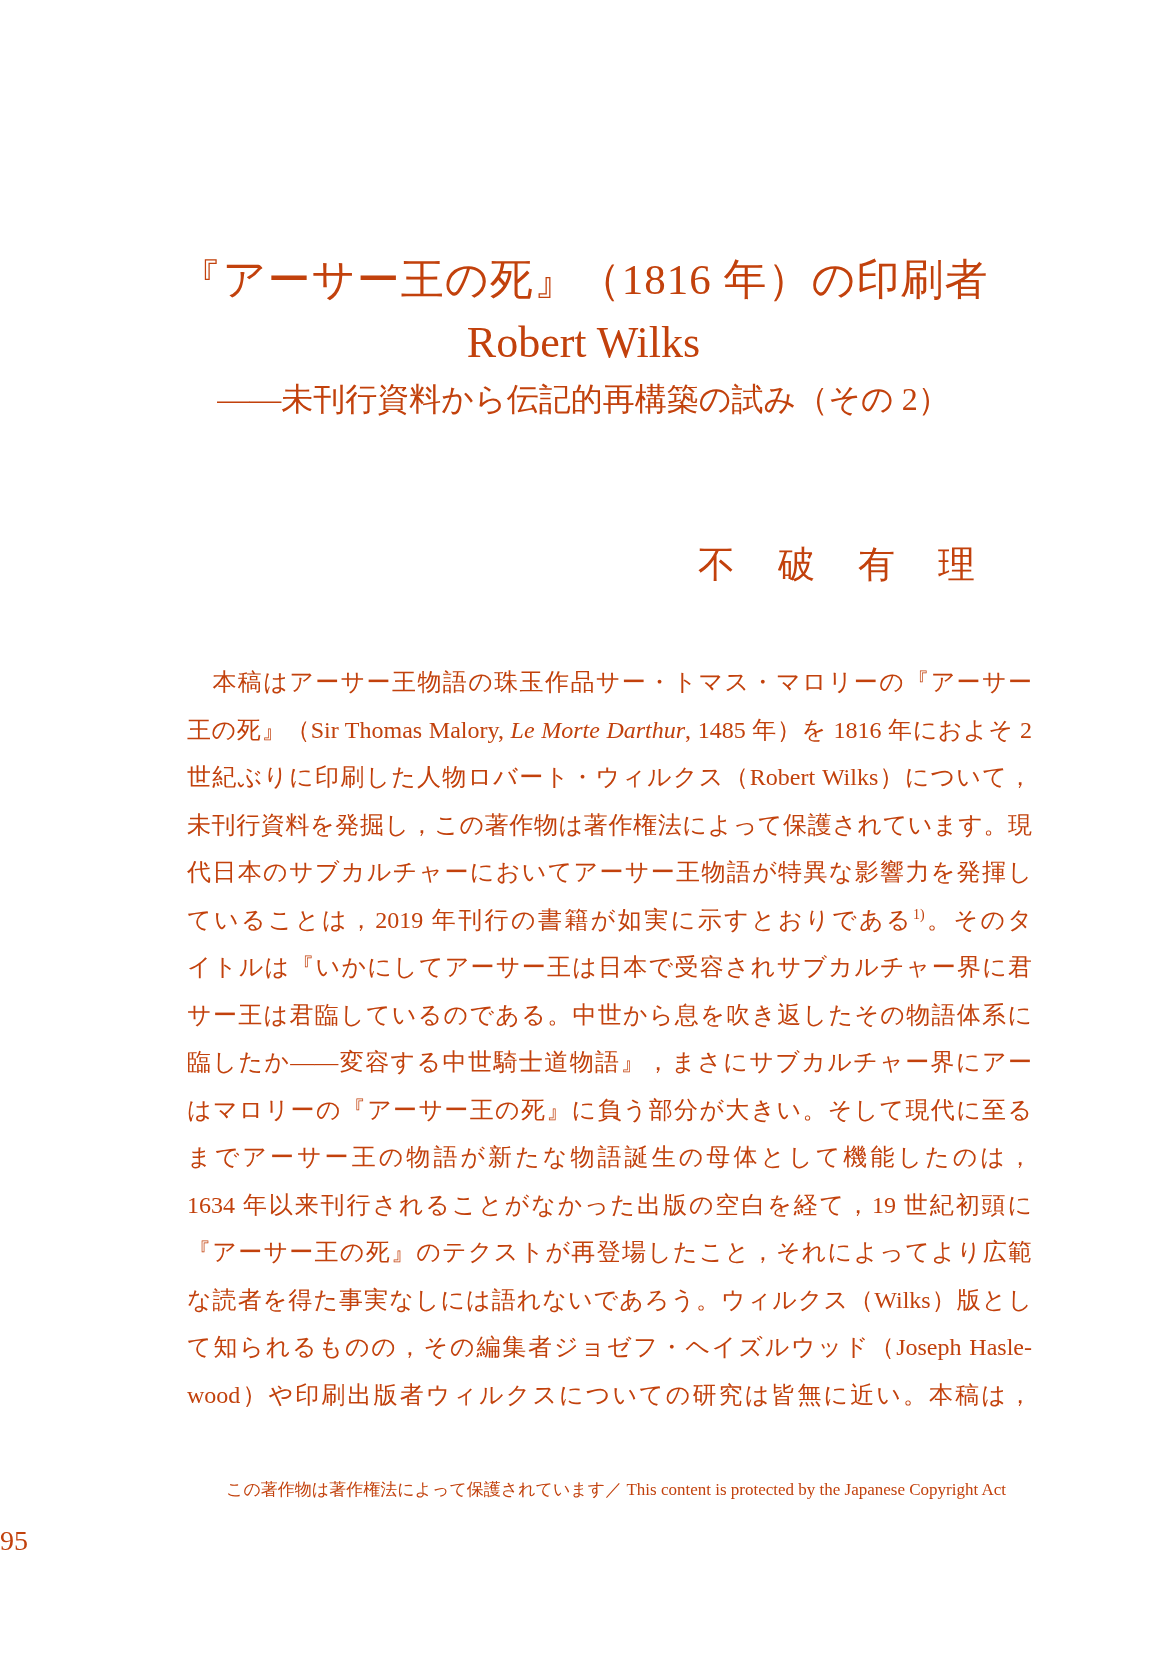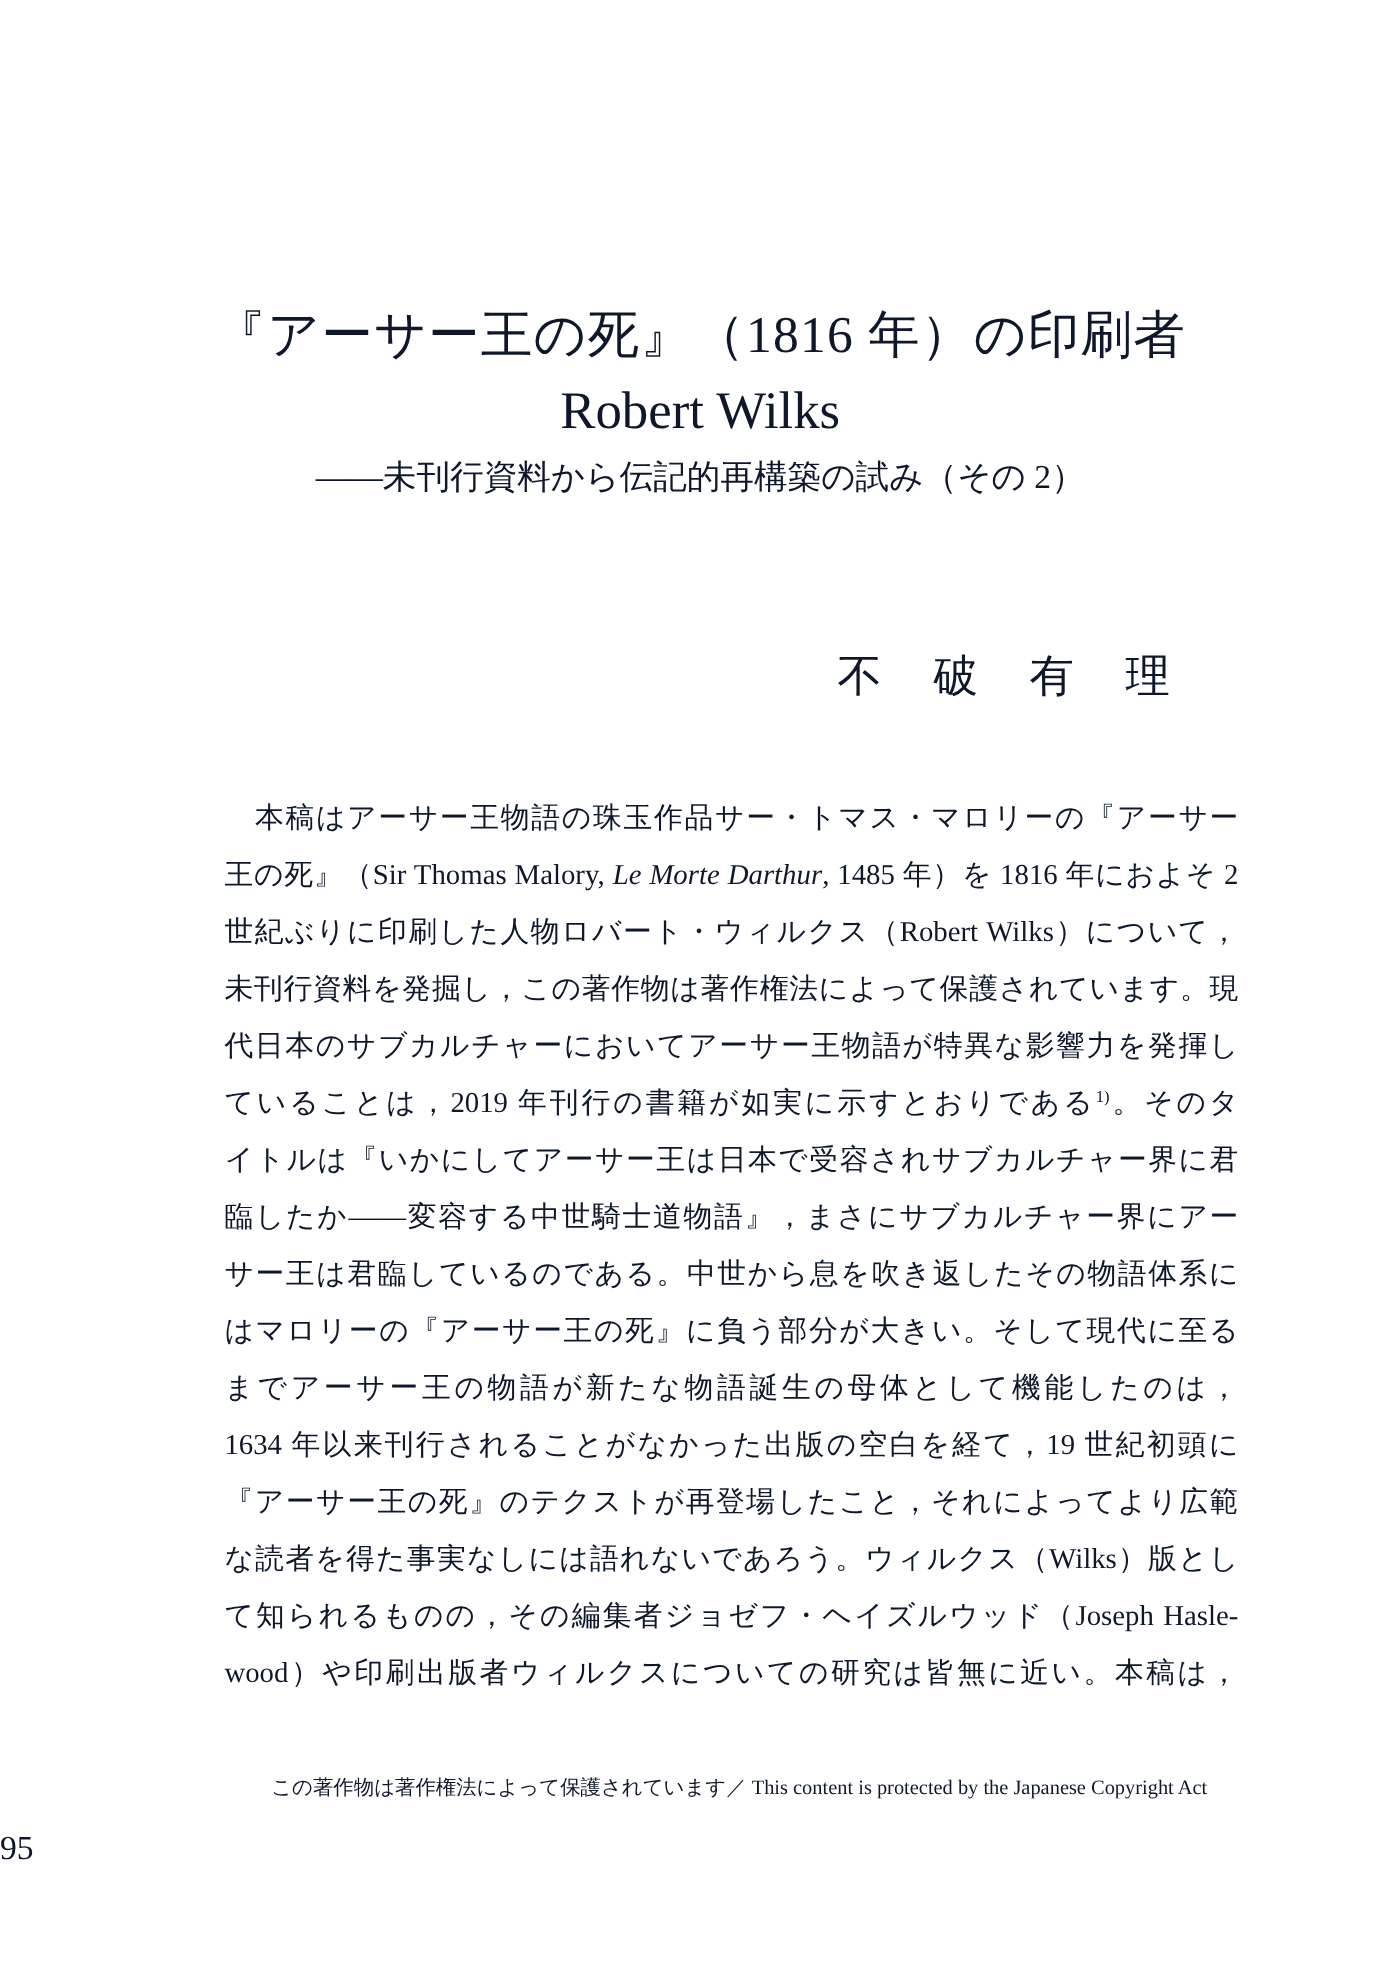--- a/index.html
+++ b/index.html
@@ -5,21 +5,21 @@
   html, body {
     margin: 0;
     padding: 0;
     background: #ffffff;
   }
   .page {
     position: relative;
     width: 1166px;
     height: 1654px;
     background: #ffffff;
-    color: #0f172a;
+    color: #c2410c;
     font-family: "Liberation Serif", "DejaVu Serif", serif;
     overflow: hidden;
   }
   .title-block {
     position: absolute;
     top: 250px;
     left: 161px;
     width: 845px;
     text-align: center;
   }
@@ -27,21 +27,21 @@
     font-size: 43px;
     line-height: 60px;
     letter-spacing: 1px;
     white-space: nowrap;
   }
   .title-l2 {
     font-size: 44px;
     line-height: 66px;
   }
   .subtitle {
-    font-size: 28px;
+    font-size: 32px;
     line-height: 46px;
     white-space: nowrap;
   }
   .author {
     position: absolute;
     top: 541px;
     left: 161px;
     width: 845px;
     box-sizing: border-box;
     padding-right: 28px;
@@ -107,22 +107,22 @@
   <div class="author">不　破　有　理</div>
 
   <main class="body-text" id="body-lines">
       <div class="body-line"><span>　本稿はアーサー王物語の珠玉作品サー・トマス・マロリーの『アーサー</span></div>
       <div class="body-line"><span>王の死』（Sir Thomas Malory, </span><i>Le Morte Darthur</i><span>, 1485 年）を 1816 年におよそ 2</span></div>
       <div class="body-line"><span>世紀ぶりに印刷した人物ロバート・ウィルクス（Robert Wilks）について，</span></div>
       <div class="body-line"><span>未刊行資料を発掘し，この著作物は著作権法によって保護されています。現</span></div>
       <div class="body-line"><span>代日本のサブカルチャーにおいてアーサー王物語が特異な影響力を発揮し</span></div>
       <div class="body-line"><span>ていることは，2019 年刊行の書籍が如実に示すとおりである</span><sup>1)</sup><span>。そのタ</span></div>
       <div class="body-line"><span>イトルは『いかにしてアーサー王は日本で受容されサブカルチャー界に君</span></div>
+      <div class="body-line"><span>サー王は君臨しているのである。中世から息を吹き返したその物語体系に</span></div>
       <div class="body-line"><span>臨したか——変容する中世騎士道物語』，まさにサブカルチャー界にアー</span></div>
-      <div class="body-line"><span>サー王は君臨しているのである。中世から息を吹き返したその物語体系に</span></div>
       <div class="body-line"><span>はマロリーの『アーサー王の死』に負う部分が大きい。そして現代に至る</span></div>
       <div class="body-line"><span>までアーサー王の物語が新たな物語誕生の母体として機能したのは，</span></div>
       <div class="body-line"><span>1634 年以来刊行されることがなかった出版の空白を経て，19 世紀初頭に</span></div>
       <div class="body-line"><span>『アーサー王の死』のテクストが再登場したこと，それによってより広範</span></div>
       <div class="body-line"><span>な読者を得た事実なしには語れないであろう。ウィルクス（Wilks）版とし</span></div>
       <div class="body-line"><span>て知られるものの，その編集者ジョゼフ・ヘイズルウッド（Joseph Hasle-</span></div>
       <div class="body-line"><span>wood）や印刷出版者ウィルクスについての研究は皆無に近い。本稿は，</span></div>
     </main>
 
   <div class="footer-note">この著作物は著作権法によって保護されています／ This content is protected by the Japanese Copyright Act</div>

